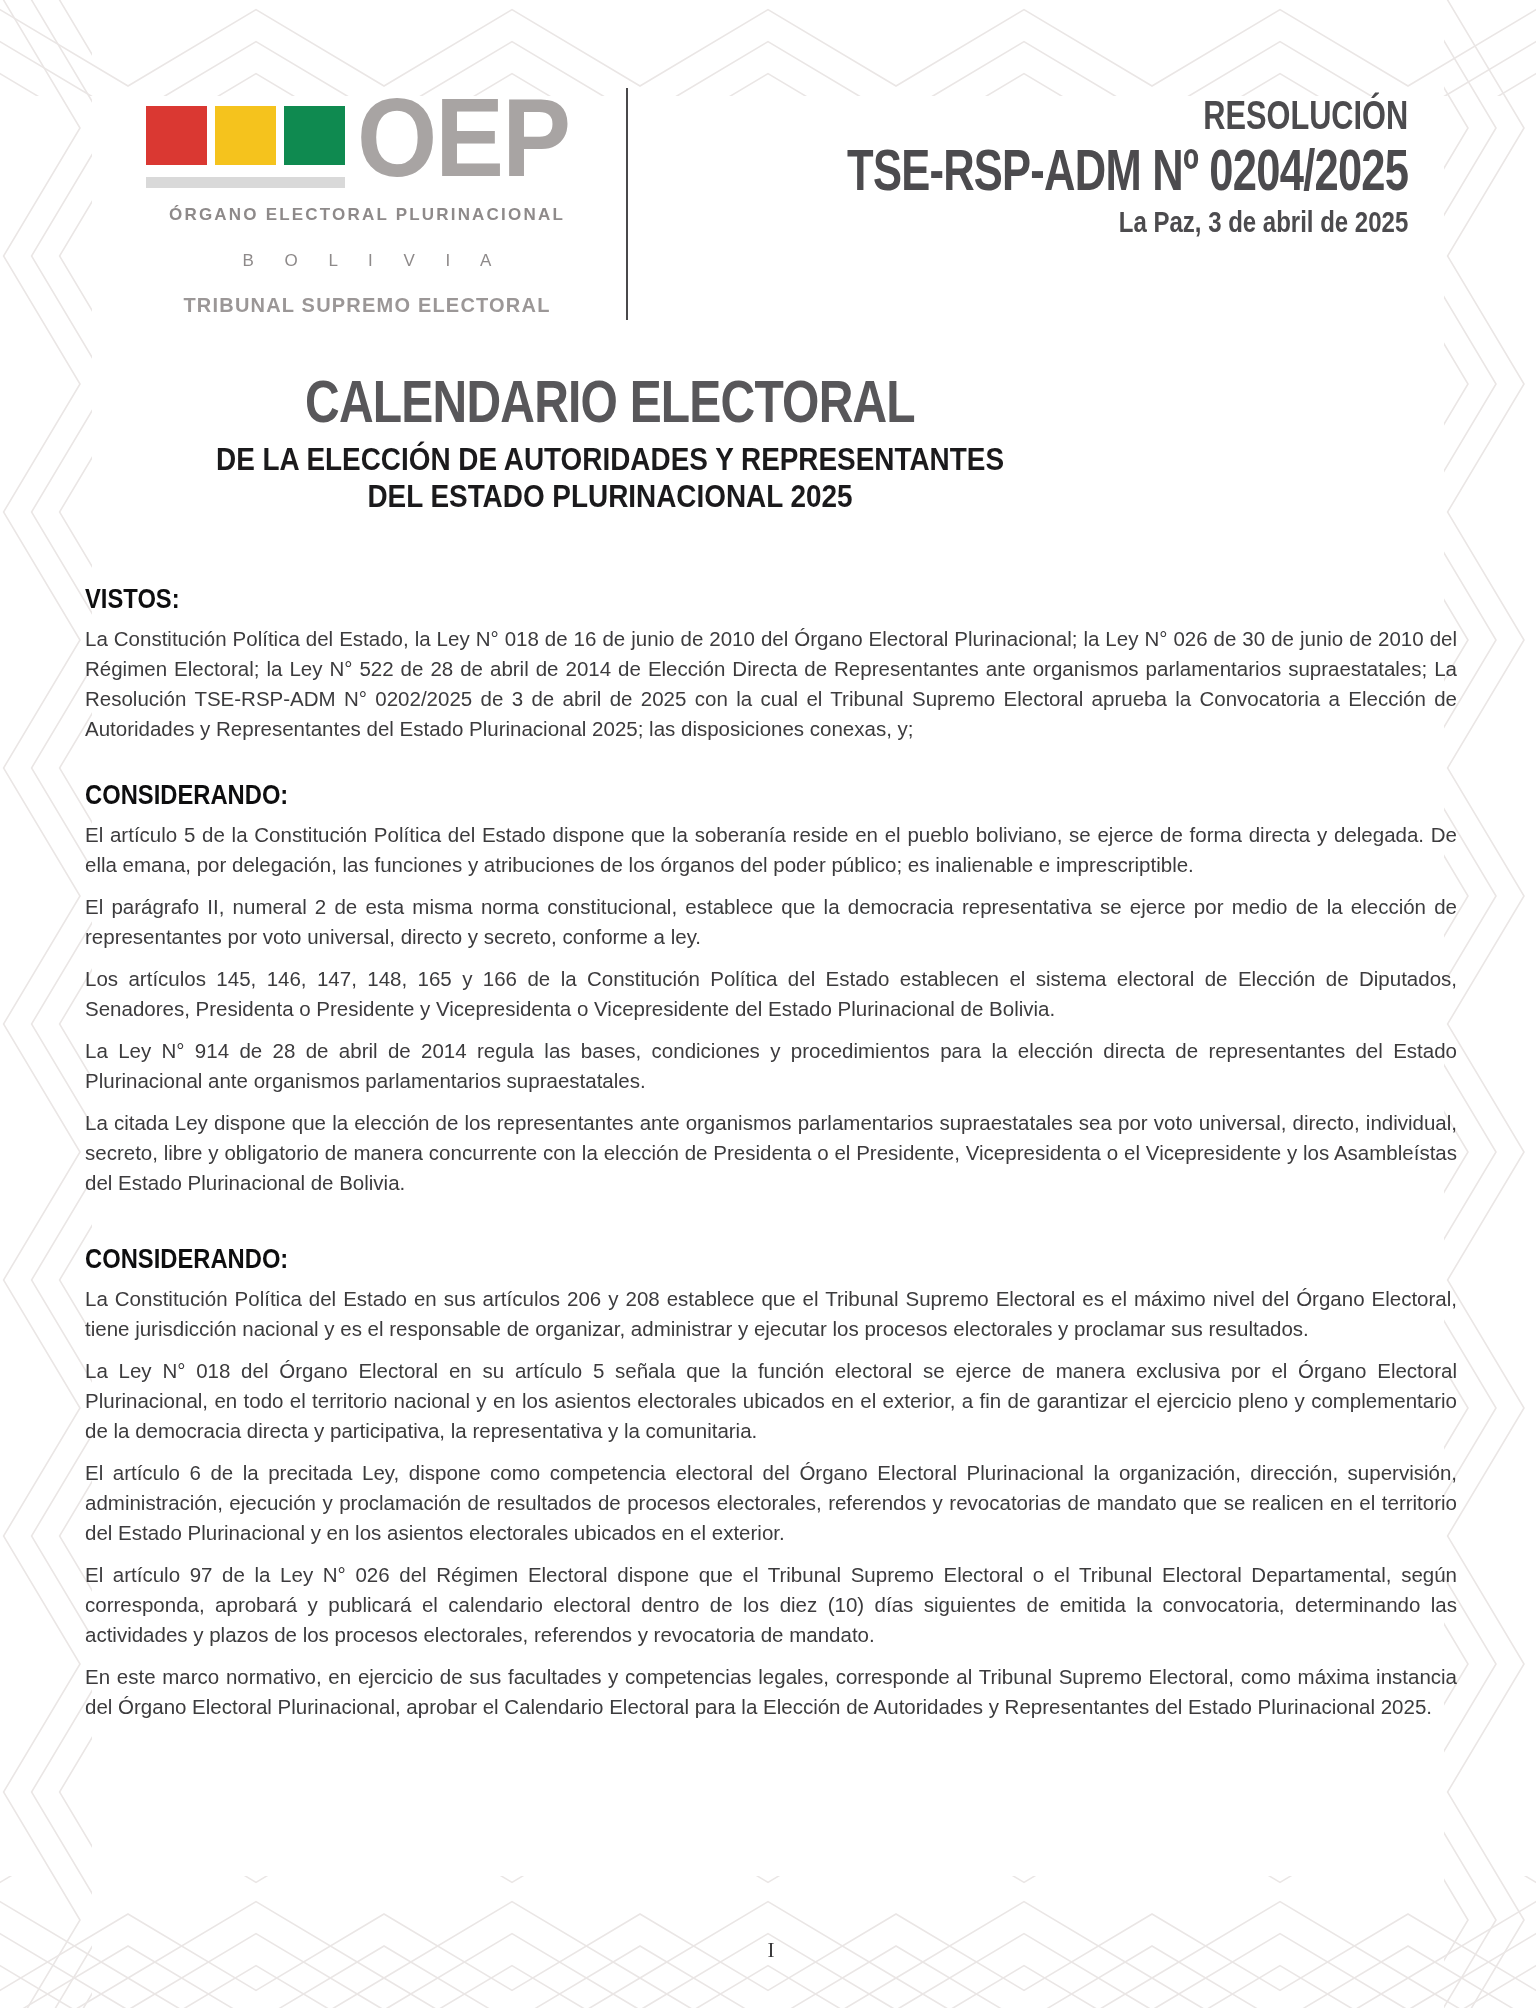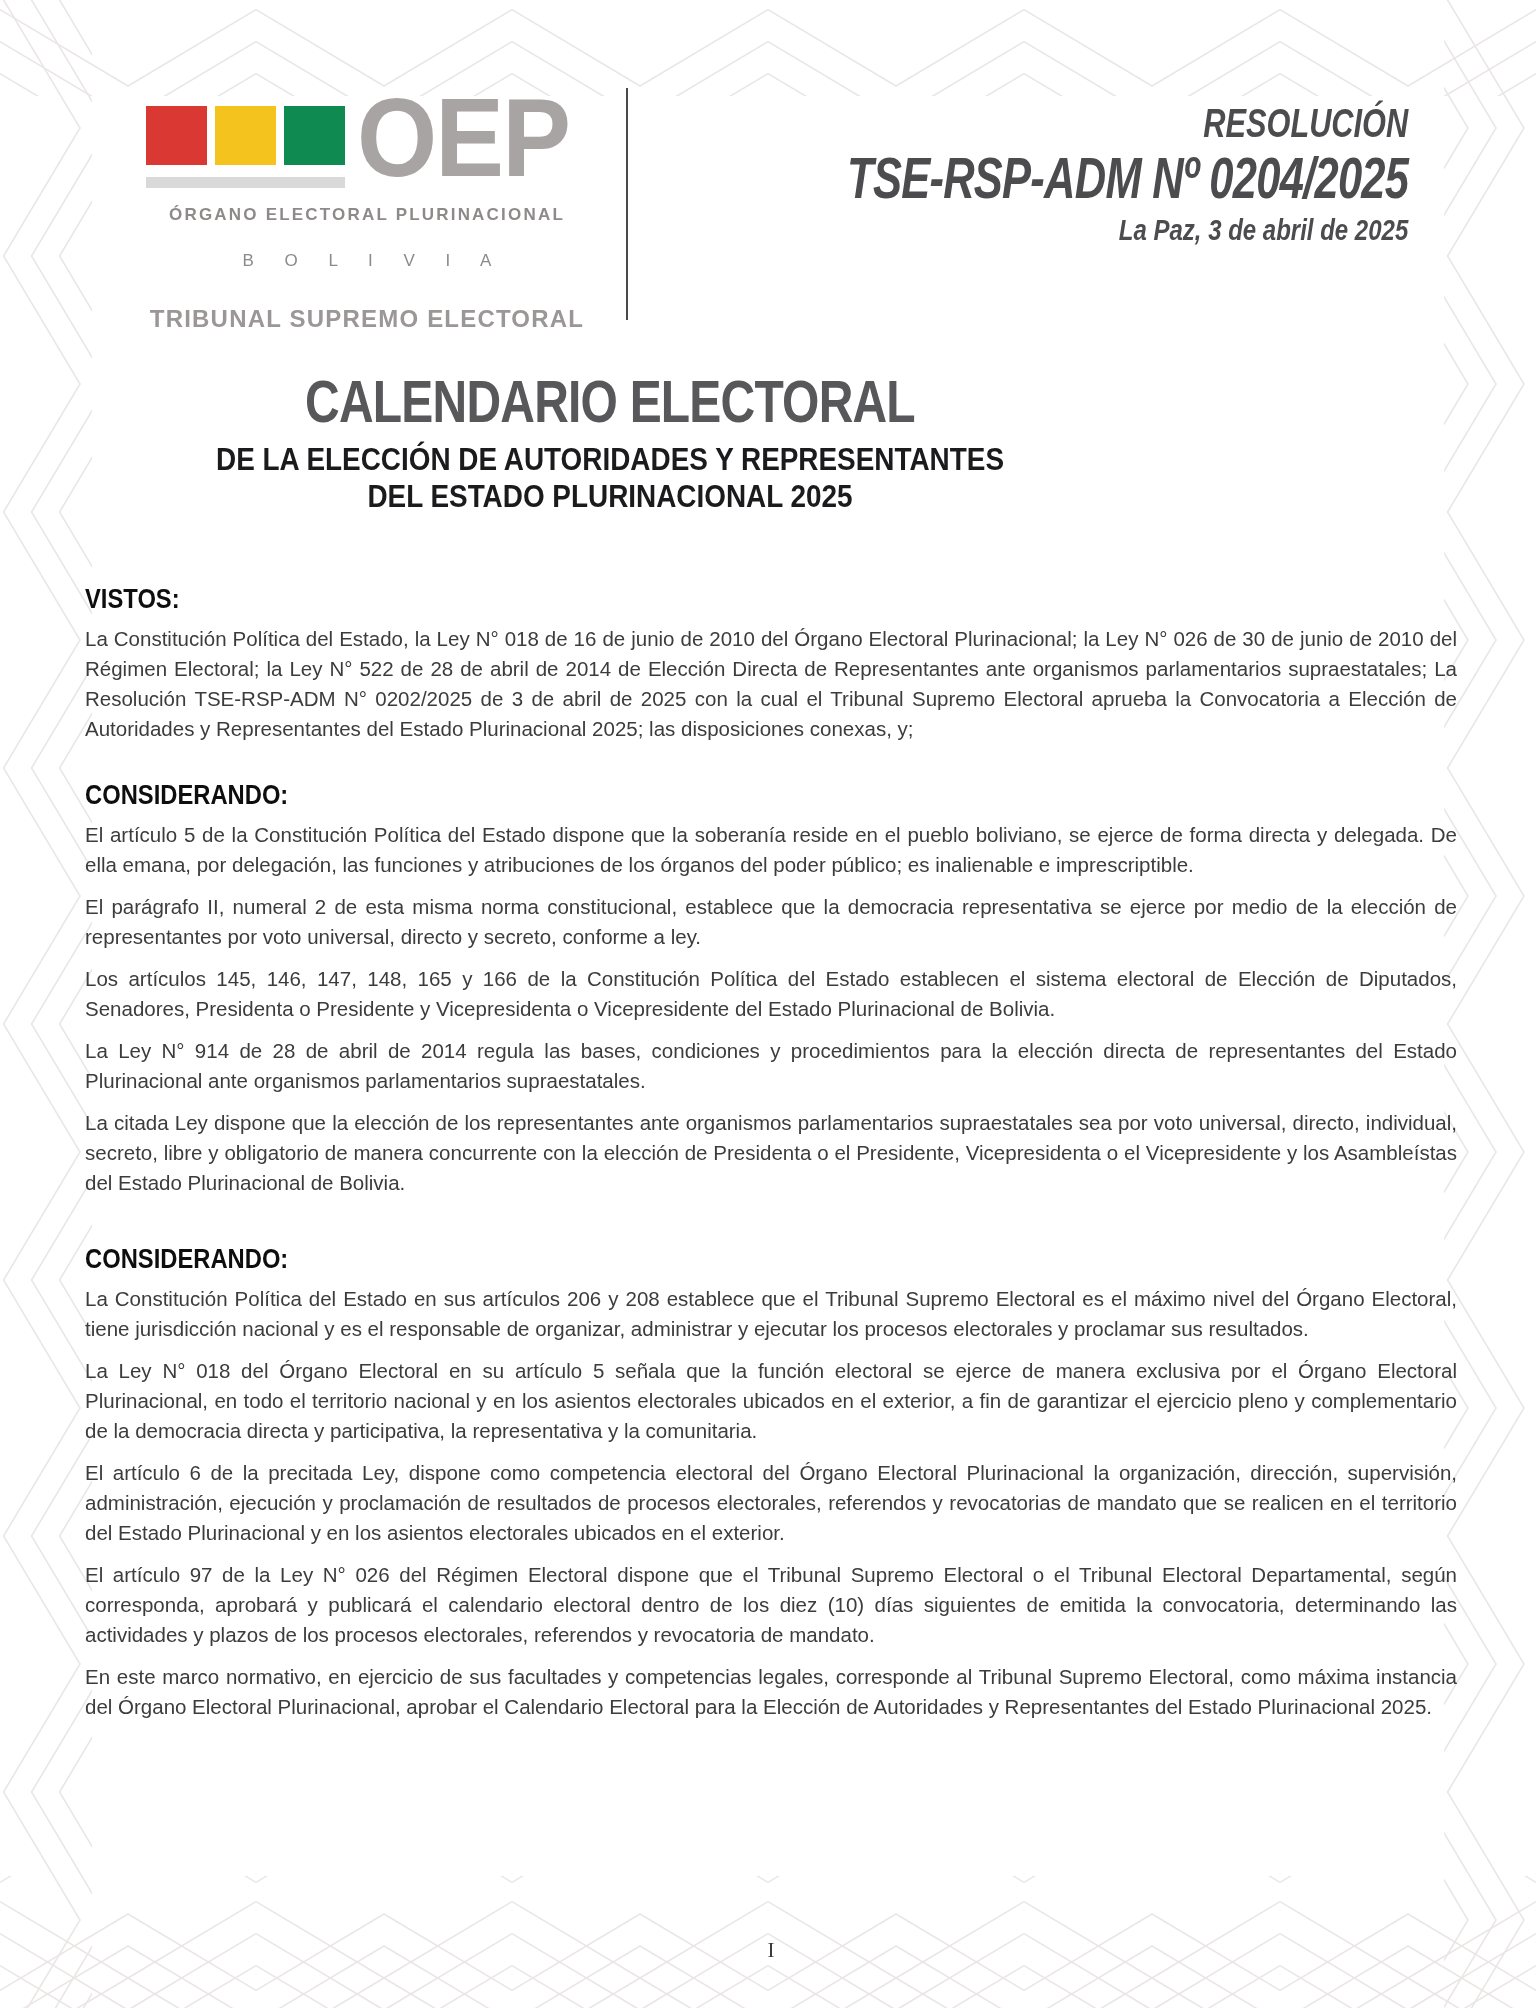--- a/index.html
+++ b/index.html
@@ -19,25 +19,25 @@
   .sq-red{background:#da3832;}
   .sq-yellow{background:#f5c31d;}
   .sq-green{background:#0f8a50;}
   .logo-bar{height:11px;background:#d9d9d9;margin-top:12px;width:100%;}
   .oep-text{
     font-size:112px;font-weight:bold;color:#a8a4a3;line-height:0.93;margin-left:12px;
     letter-spacing:-2px;transform:scaleX(0.92);transform-origin:left top;margin-top:2px;
   }
   .org-name{margin-top:15px;font-size:17px;font-weight:bold;letter-spacing:2.2px;color:#8e8a8a;}
   .country-name{margin-top:26px;font-size:17px;letter-spacing:13px;color:#8e8a8a;padding-left:13px;}
-  .institution{margin-top:34px;font-size:24px;font-weight:bold;letter-spacing:1.2px;color:#9b9797;}
+  .institution{margin-top:23px;font-size:20px;font-weight:bold;letter-spacing:1.2px;color:#9b9797;}
 
   .header-divider{position:absolute;left:626px;top:88px;width:2px;height:232px;background:#4a494b;}
 
-  .resolution-block{position:absolute;top:102px;right:128px;text-align:right;color:#4c4b4e;font-style:italic;}
+  .resolution-block{position:absolute;top:94px;right:128px;text-align:right;color:#4c4b4e;}
   .res-label{font-size:41px;font-weight:bold;line-height:1.05;transform:scaleX(0.75);transform-origin:right top;}
   .res-number{font-size:58px;font-weight:bold;line-height:1.02;margin-top:3px;transform:scaleX(0.75);transform-origin:right top;letter-spacing:-1px;}
   .res-date{font-size:30px;font-weight:bold;line-height:1.1;margin-top:6px;transform:scaleX(0.8);transform-origin:right top;}
 
   
   .title-block{position:absolute;left:85px;top:372px;width:1050px;text-align:center;}
   .title-main{font-size:60px;font-weight:bold;color:#58575a;line-height:1;letter-spacing:-1px;transform:scaleX(0.8);transform-origin:center top;}
   .title-sub{font-size:31px;font-weight:bold;color:#1b1a1c;line-height:37px;transform:scaleX(0.9);transform-origin:center top;}
   .title-sub.first{margin-top:9px;}
 

